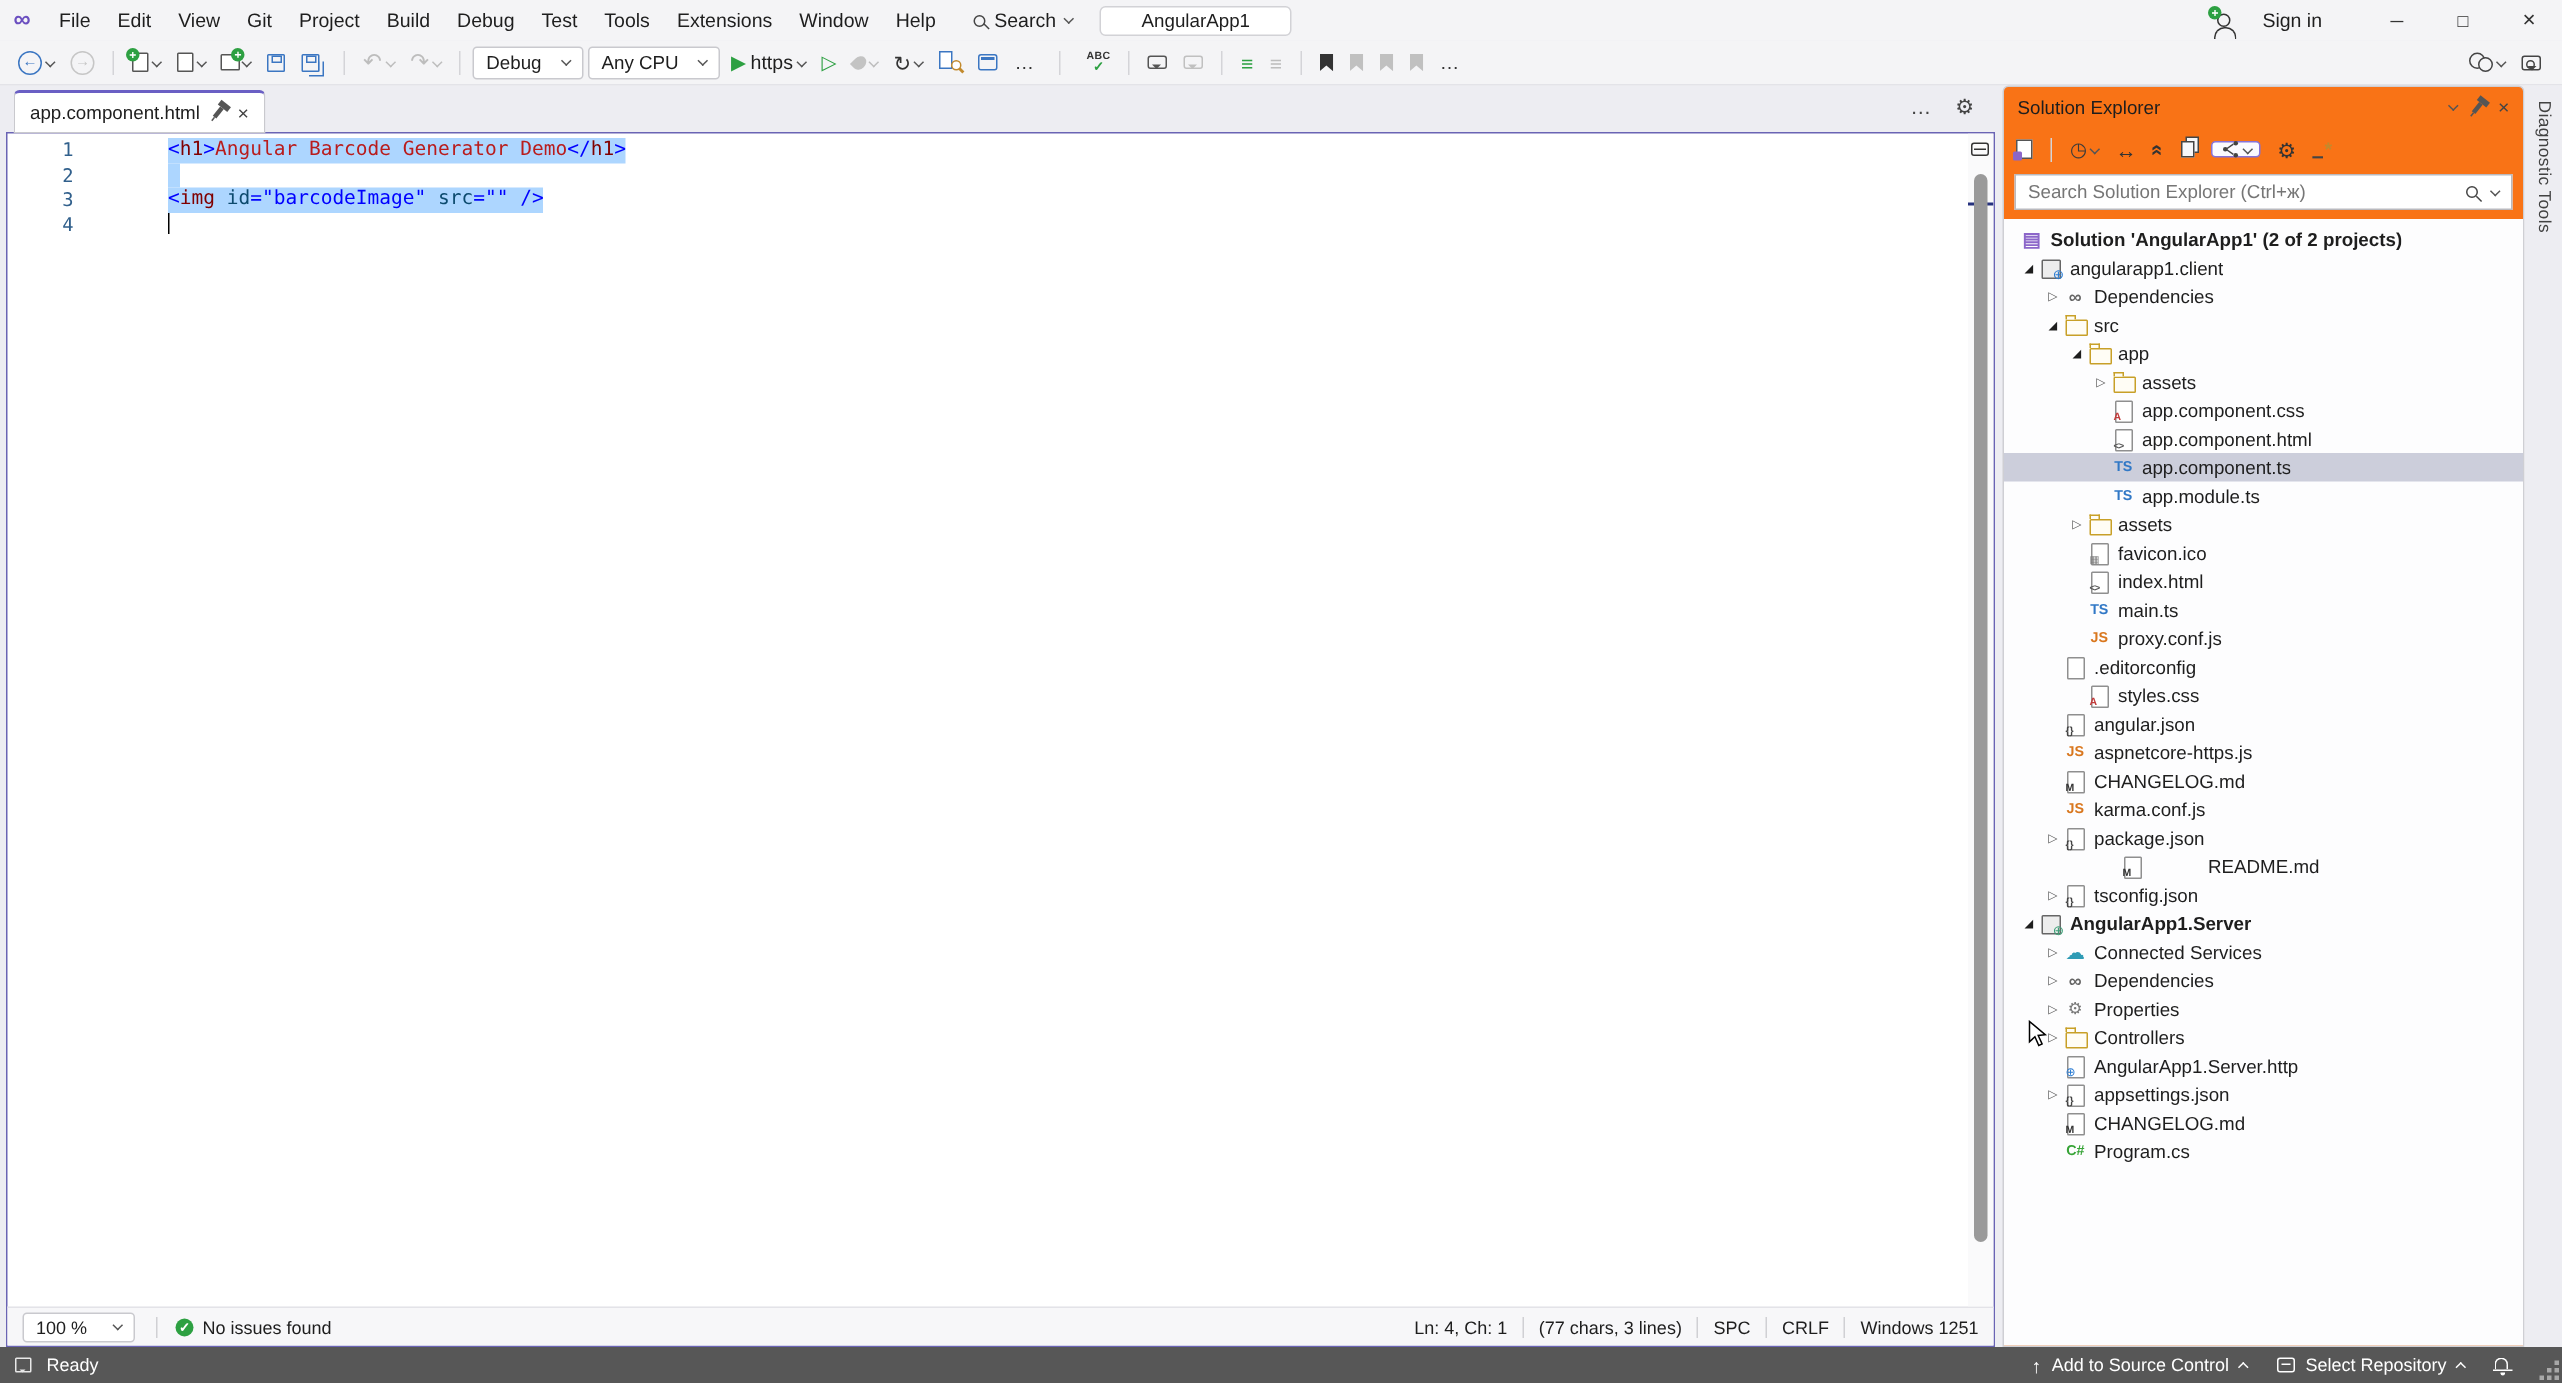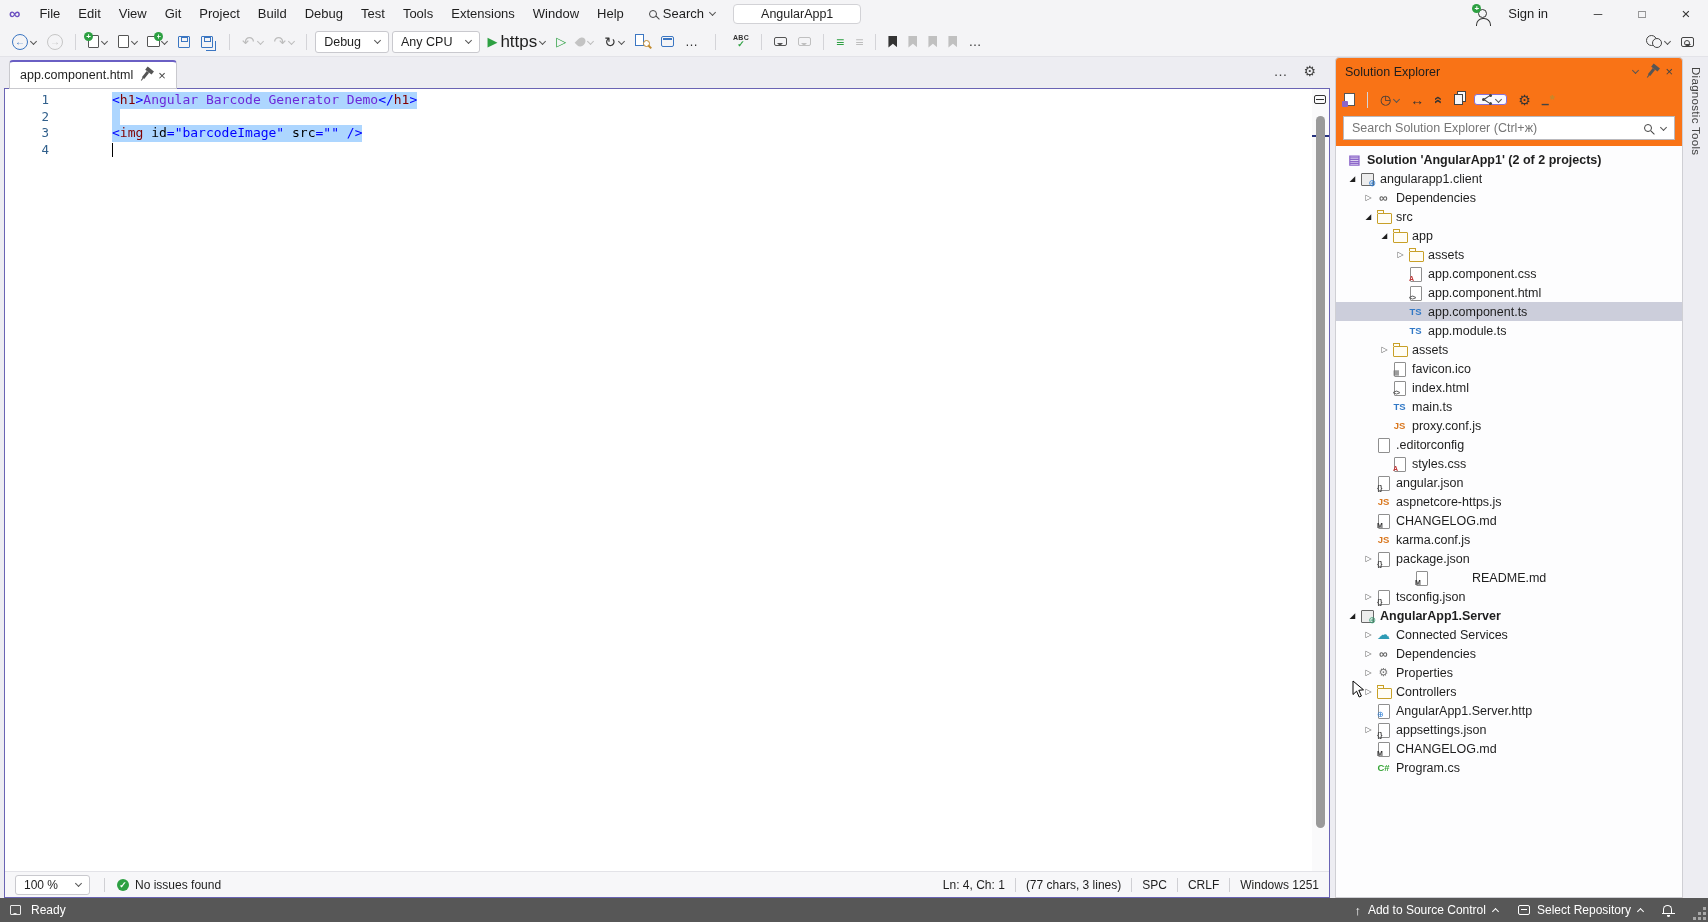--- a/index.html
+++ b/index.html
@@ -73,21 +73,21 @@
   .pinic::after{content:"";position:absolute;bottom:-3px;left:1px;width:1px;height:3px;background:#555}
   .xgly{font-size:13px;color:#444;line-height:1}
   #tab-right-icons{position:absolute;right:14px;top:6px;display:flex;gap:16px;align-items:center;color:#444}
   #editor-frame{flex:1;border:1px solid #6A64B4;background:#fff;display:flex;flex-direction:column;position:relative;z-index:1;min-height:0}
   #code-area{flex:1;position:relative;overflow:hidden;font-family:"DejaVu Sans Mono","Liberation Mono",monospace;font-size:13px;padding-top:3px}
   .code-line{position:relative;height:16.5px;line-height:16.5px;padding-left:107px;white-space:pre}
   .ln{position:absolute;left:0;top:0;width:44px;text-align:right;color:#31608C;font-size:12.5px}
   .line-content{display:inline-block;height:16.5px}
   .line-content.selected{background:#ADD6FF}
   .line-content.sel-stub{width:8px}
-  .tok-d{color:#0000FF}.tok-tag{color:#800000}.tok-attr{color:#000000}.tok-val{color:#0000FF}.tok-txt{color:#6d28d9}
+  .tok-d{color:#0000FF}.tok-tag{color:#800000}.tok-attr{color:#0c4a6e}.tok-val{color:#0000FF}.tok-txt{color:#b91c1c}
   .caret{display:inline-block;width:1px;height:14px;background:#000;vertical-align:middle}
   #ed-scrollbar{position:absolute;top:0;right:0;bottom:0;width:17px;background:#FAFAFB}
   #ed-thumb{position:absolute;top:27px;left:4px;width:9px;height:712px;background:#9A9A9A;border-radius:5px}
   #ed-caret-mark{position:absolute;top:46px;left:0;width:17px;height:2px;background:#26327E}
   #split-btn{position:absolute;top:6px;right:3px;width:12px;height:9px;border:1.2px solid #333;border-radius:2px}
   #split-btn::before{content:"";position:absolute;left:1px;right:1px;top:3px;height:1.2px;background:#333}
   #editor-statusbar{height:26px;background:#F7F7F9;border-top:1px solid #E3E3E8;display:flex;align-items:center;padding:0 10px;font-size:12px;flex:none}
   #zoom-box{background:#fff;border:1px solid #C9C9CE;border-radius:3px;height:20px;display:flex;align-items:center;gap:18px;padding:0 8px;margin-right:14px}
   .okdot{width:12px;height:12px;background:#2DA042;border-radius:50%;color:#fff;font-size:9px;display:flex;align-items:center;justify-content:center;margin-right:6px;font-weight:700}
   #ed-status-right{margin-left:auto;display:flex;align-items:center;gap:10px}
@@ -242,21 +242,21 @@
     <div class="vssel">
         <span>Debug</span>
         <span class="chev" style="margin-top:-2px"></span>
       </div>
     <div class="vssel">
         <span>Any CPU</span>
         <span class="chev" style="margin-top:-2px"></span>
       </div>
     <div class="tbn">
         <span class="gly green">▶</span>
-        <span style="font-size:17px">https</span>
+        <span style="font-size:13px">https</span>
         <span class="chev"></span>
       </div>
     <div class="tbn">
         <span class="gly green">▷</span>
       </div>
     <div class="tbn">
         <span class="flameic"></span>
         <span class="chev dis"></span>
       </div>
     <div class="tbn">

